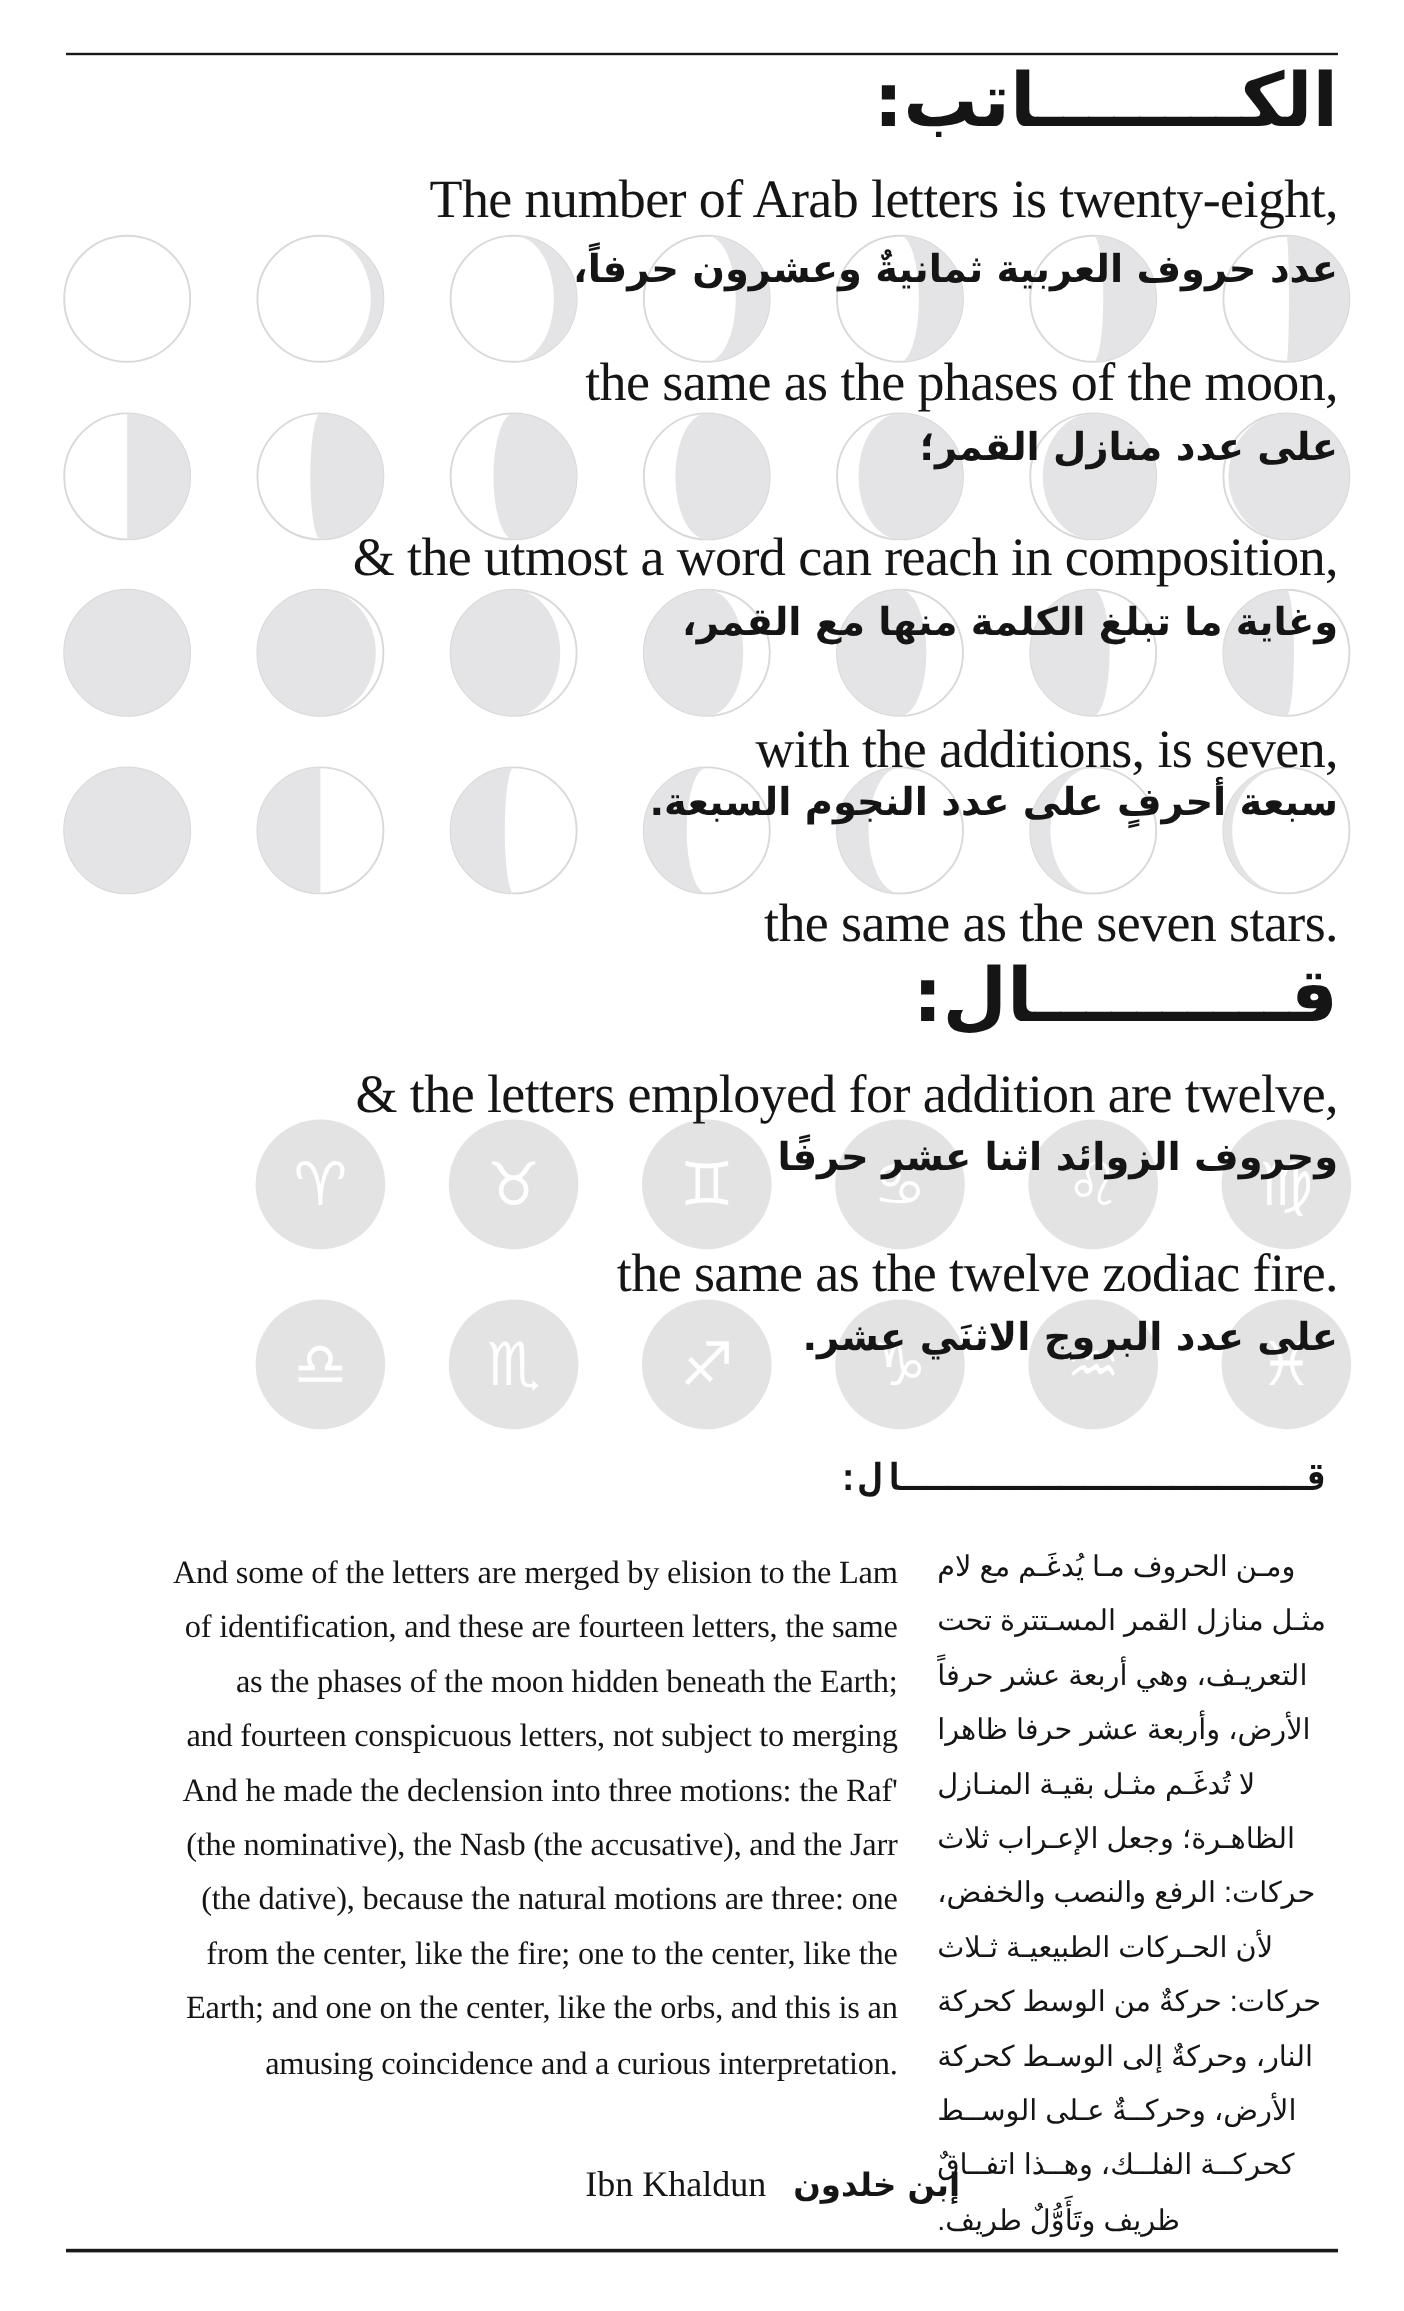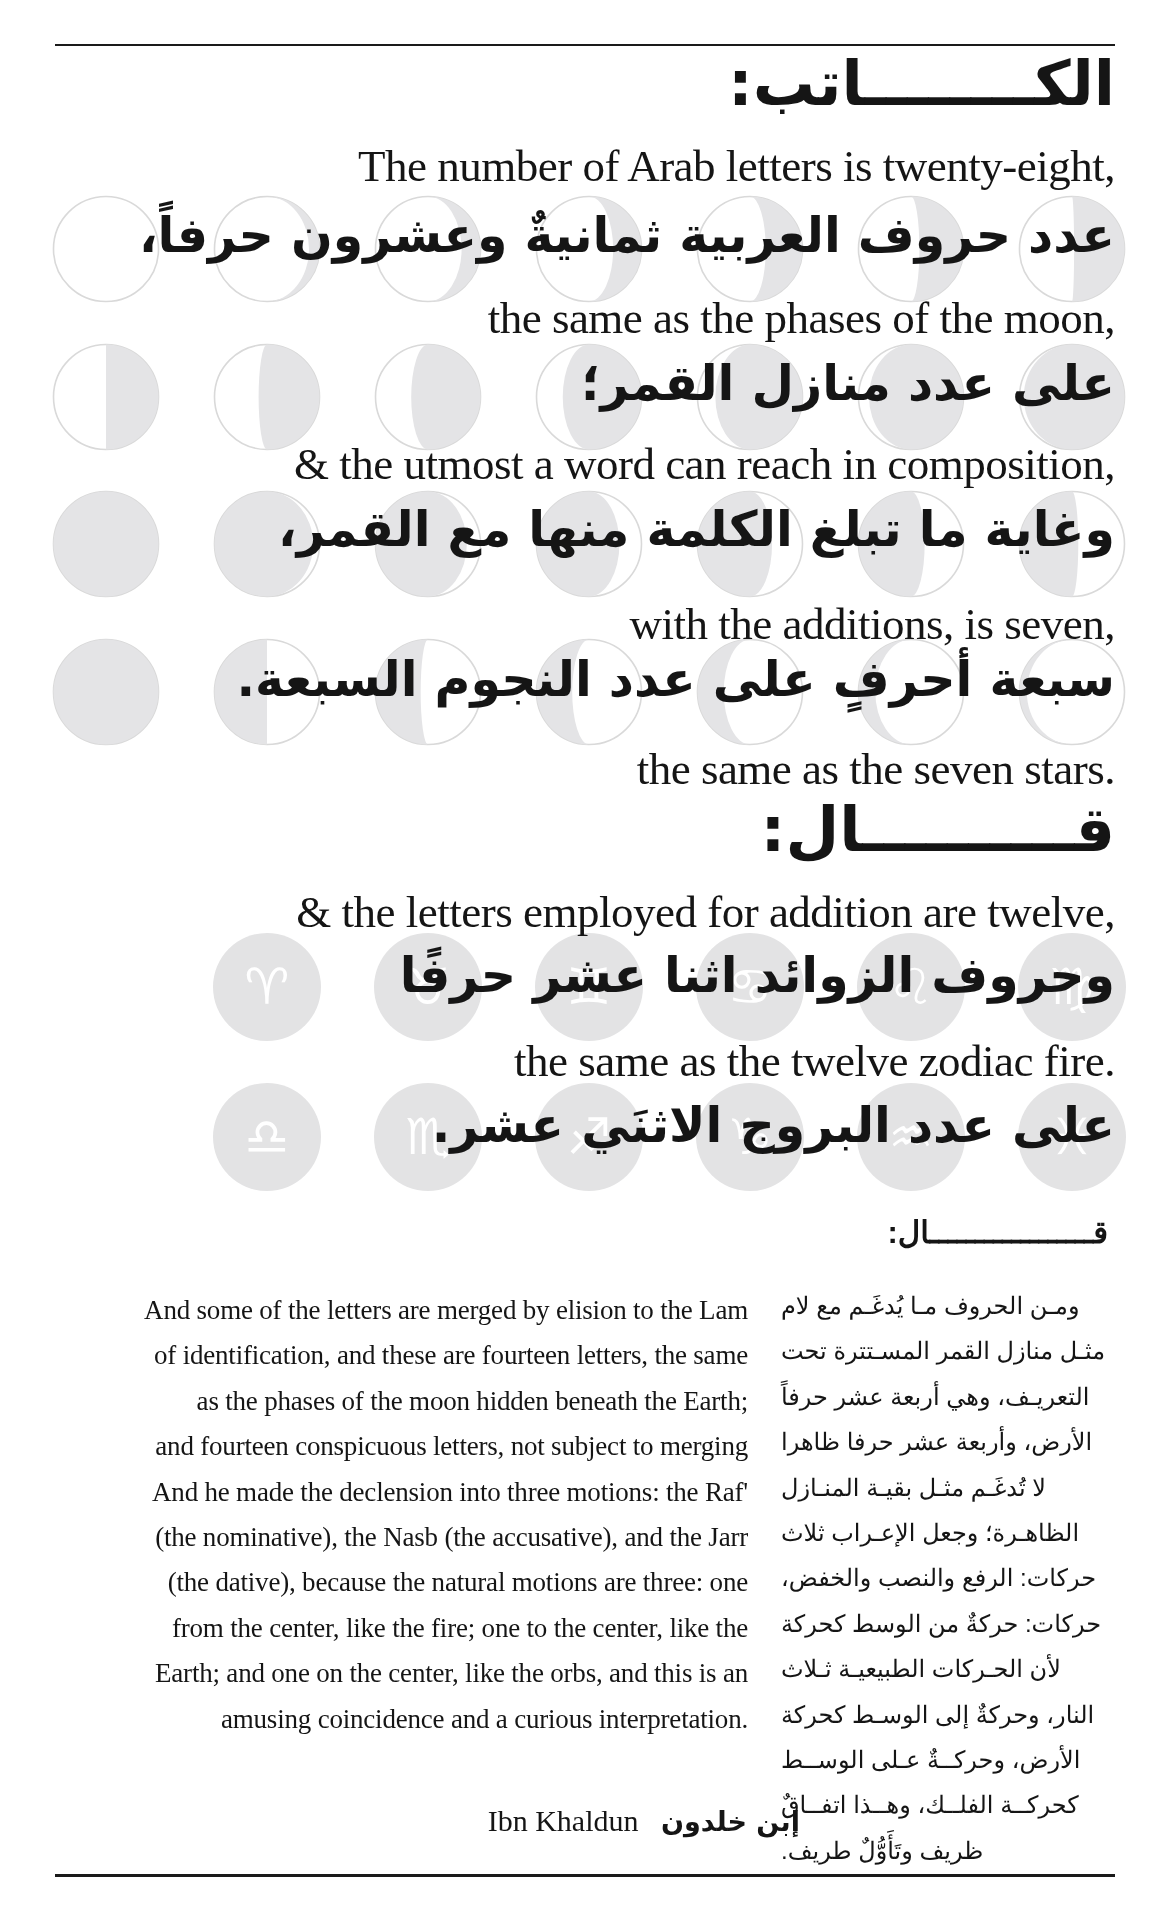--- a/index.html
+++ b/index.html
@@ -22,37 +22,37 @@
   }
   .zodiac-glyph{font-size:50px;line-height:1;}
   .txt{position:absolute;z-index:3;white-space:nowrap;}
   .en-display{
     right:55px;text-align:right;
     font-size:45px;letter-spacing:-0.5px;line-height:1.05;
   }
   .ar-display{
     right:55px;text-align:right;direction:rtl;
     font-family:"DejaVu Sans",sans-serif;
-    font-weight:700;font-size:49px;line-height:1.3;
+    font-weight:700;font-size:32px;line-height:1.3;
   }
   .ar-heading{
     right:55px;text-align:right;direction:rtl;
     font-family:"DejaVu Sans",sans-serif;
     font-weight:800;font-size:62px;line-height:1.15;
   }
   .quote-col{position:absolute;z-index:3;margin-top:35px;}
   .quote-col .qline{white-space:nowrap;}
   #quote-en{right:422px;top:1253px;text-align:right;font-size:27px;line-height:45.4px;letter-spacing:-0.2px;}
   #quote-ar{
     right:65px;top:1248px;text-align:left;direction:rtl;
     font-family:Liberation Sans, sans-serif;font-size:24px;line-height:45.4px;
   }
   #quote-heading{
     position:absolute;z-index:3;right:62px;top:1214px;direction:rtl;
-    font-family:Liberation Sans, sans-serif;font-size:31px;font-weight:700;white-space:nowrap;
+    font-family:Liberation Mono, monospace;font-size:31px;font-weight:700;white-space:nowrap;
   }
   #attribution{
     position:absolute;z-index:3;right:370px;top:1804px;
     font-size:30px;white-space:nowrap;text-align:right;
   }
   #attribution .ar{font-family:"DejaVu Sans",sans-serif;font-size:27px;font-weight:700;}
 </style>
 </head>
 <body>
 
@@ -243,22 +243,22 @@
       <div class="qline">amusing coincidence and a curious interpretation.</div>
     </div>
   <div id="quote-ar" class="quote-col">
       <div class="qline">ومـن الحروف مـا يُدغَـم مع لام</div>
       <div class="qline">مثـل منازل القمر المسـتترة تحت</div>
       <div class="qline">التعريـف، وهي أربعة عشر حرفاً</div>
       <div class="qline">الأرض، وأربعة عشر حرفا ظاهرا</div>
       <div class="qline">لا تُدغَـم مثـل بقيـة المنـازل</div>
       <div class="qline">الظاهـرة؛ وجعل الإعـراب ثلاث</div>
       <div class="qline">حركات: الرفع والنصب والخفض،</div>
+      <div class="qline">لأن الحـركات الطبيعيـة ثـلاث</div>
       <div class="qline">حركات: حركةٌ من الوسط كحركة</div>
-      <div class="qline">لأن الحـركات الطبيعيـة ثـلاث</div>
       <div class="qline">النار، وحركةٌ إلى الوسـط كحركة</div>
       <div class="qline">الأرض، وحركــةٌ عـلى الوســط</div>
       <div class="qline">كحركــة الفلــك، وهــذا اتفــاقٌ</div>
       <div class="qline">ظريف وتَأَوُّلٌ طريف.</div>
     </div>
 
   <div id="attribution">
     <span>Ibn Khaldun</span>
     <span>&nbsp;</span>
     <span class="ar">إبن خلدون</span>

